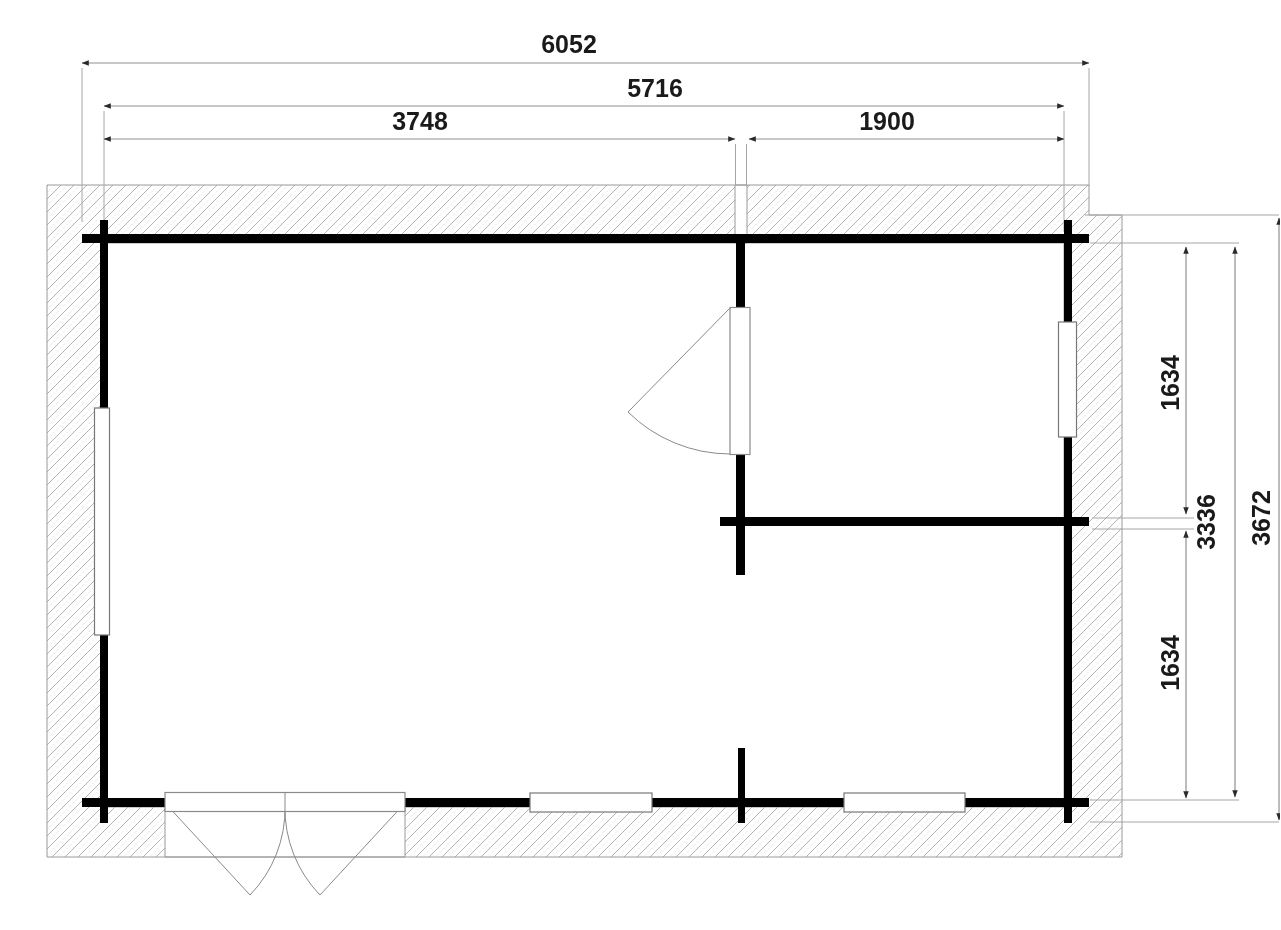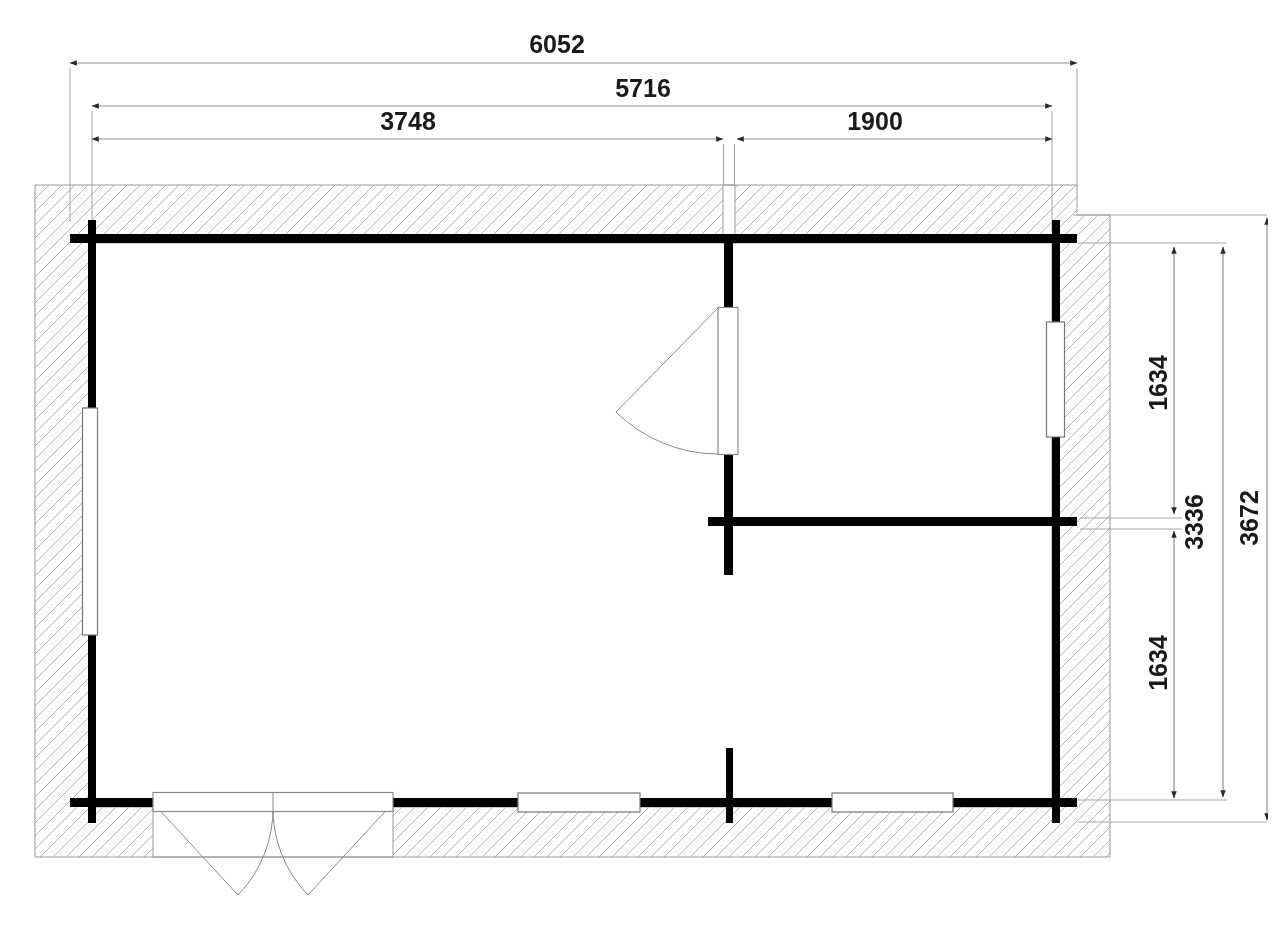--- a/index.html
+++ b/index.html
@@ -1,21 +1,21 @@
 <!DOCTYPE html>
 <html style="--background: #ffffff; --wall: #000000; --hatch-line: #b3b3b3; --dimension-line: #8f8f8f; --text: #1a1a1a;"><head>
 <meta charset="utf-8">
 <style>
   :root{
     --background:#ffffff; --wall:#000000; --hatch-line:#b3b3b3;
     --dimension-line:#8f8f8f; --extension-line:#a6a6a6;
     --outline:#9a9a9a; --door-line:#8a8a8a; --text:#1a1a1a;
   }
   html,body{margin:0;padding:0;background:var(--background);}
-  .canvas{position:relative;width:1268px;height:930px;background:var(--background);overflow:hidden;}
+  .canvas{position:relative;width:1268px;height:930px;background:var(--background);overflow:hidden;padding-left:12px;}
   svg{display:block;}
   .hatch-outline{fill:url(#hatchpat);stroke:var(--outline);stroke-width:1;fill-rule:evenodd;}
   .wall{stroke:var(--wall);fill:none;stroke-linecap:butt;}
   .dim{stroke:var(--dimension-line);stroke-width:1.2;fill:none;}
   .ext{stroke:var(--extension-line);stroke-width:1;fill:none;}
   .win{fill:#ffffff;stroke:#777;stroke-width:1.2;}
   .leaf{fill:#ffffff;stroke:#8a8a8a;stroke-width:1.2;}
   .swing{fill:none;stroke:var(--door-line);stroke-width:1;}
   .lbl{font-family:"Liberation Sans","DejaVu Sans",sans-serif;font-weight:700;font-size:25px;fill:var(--text);}
 </style>

